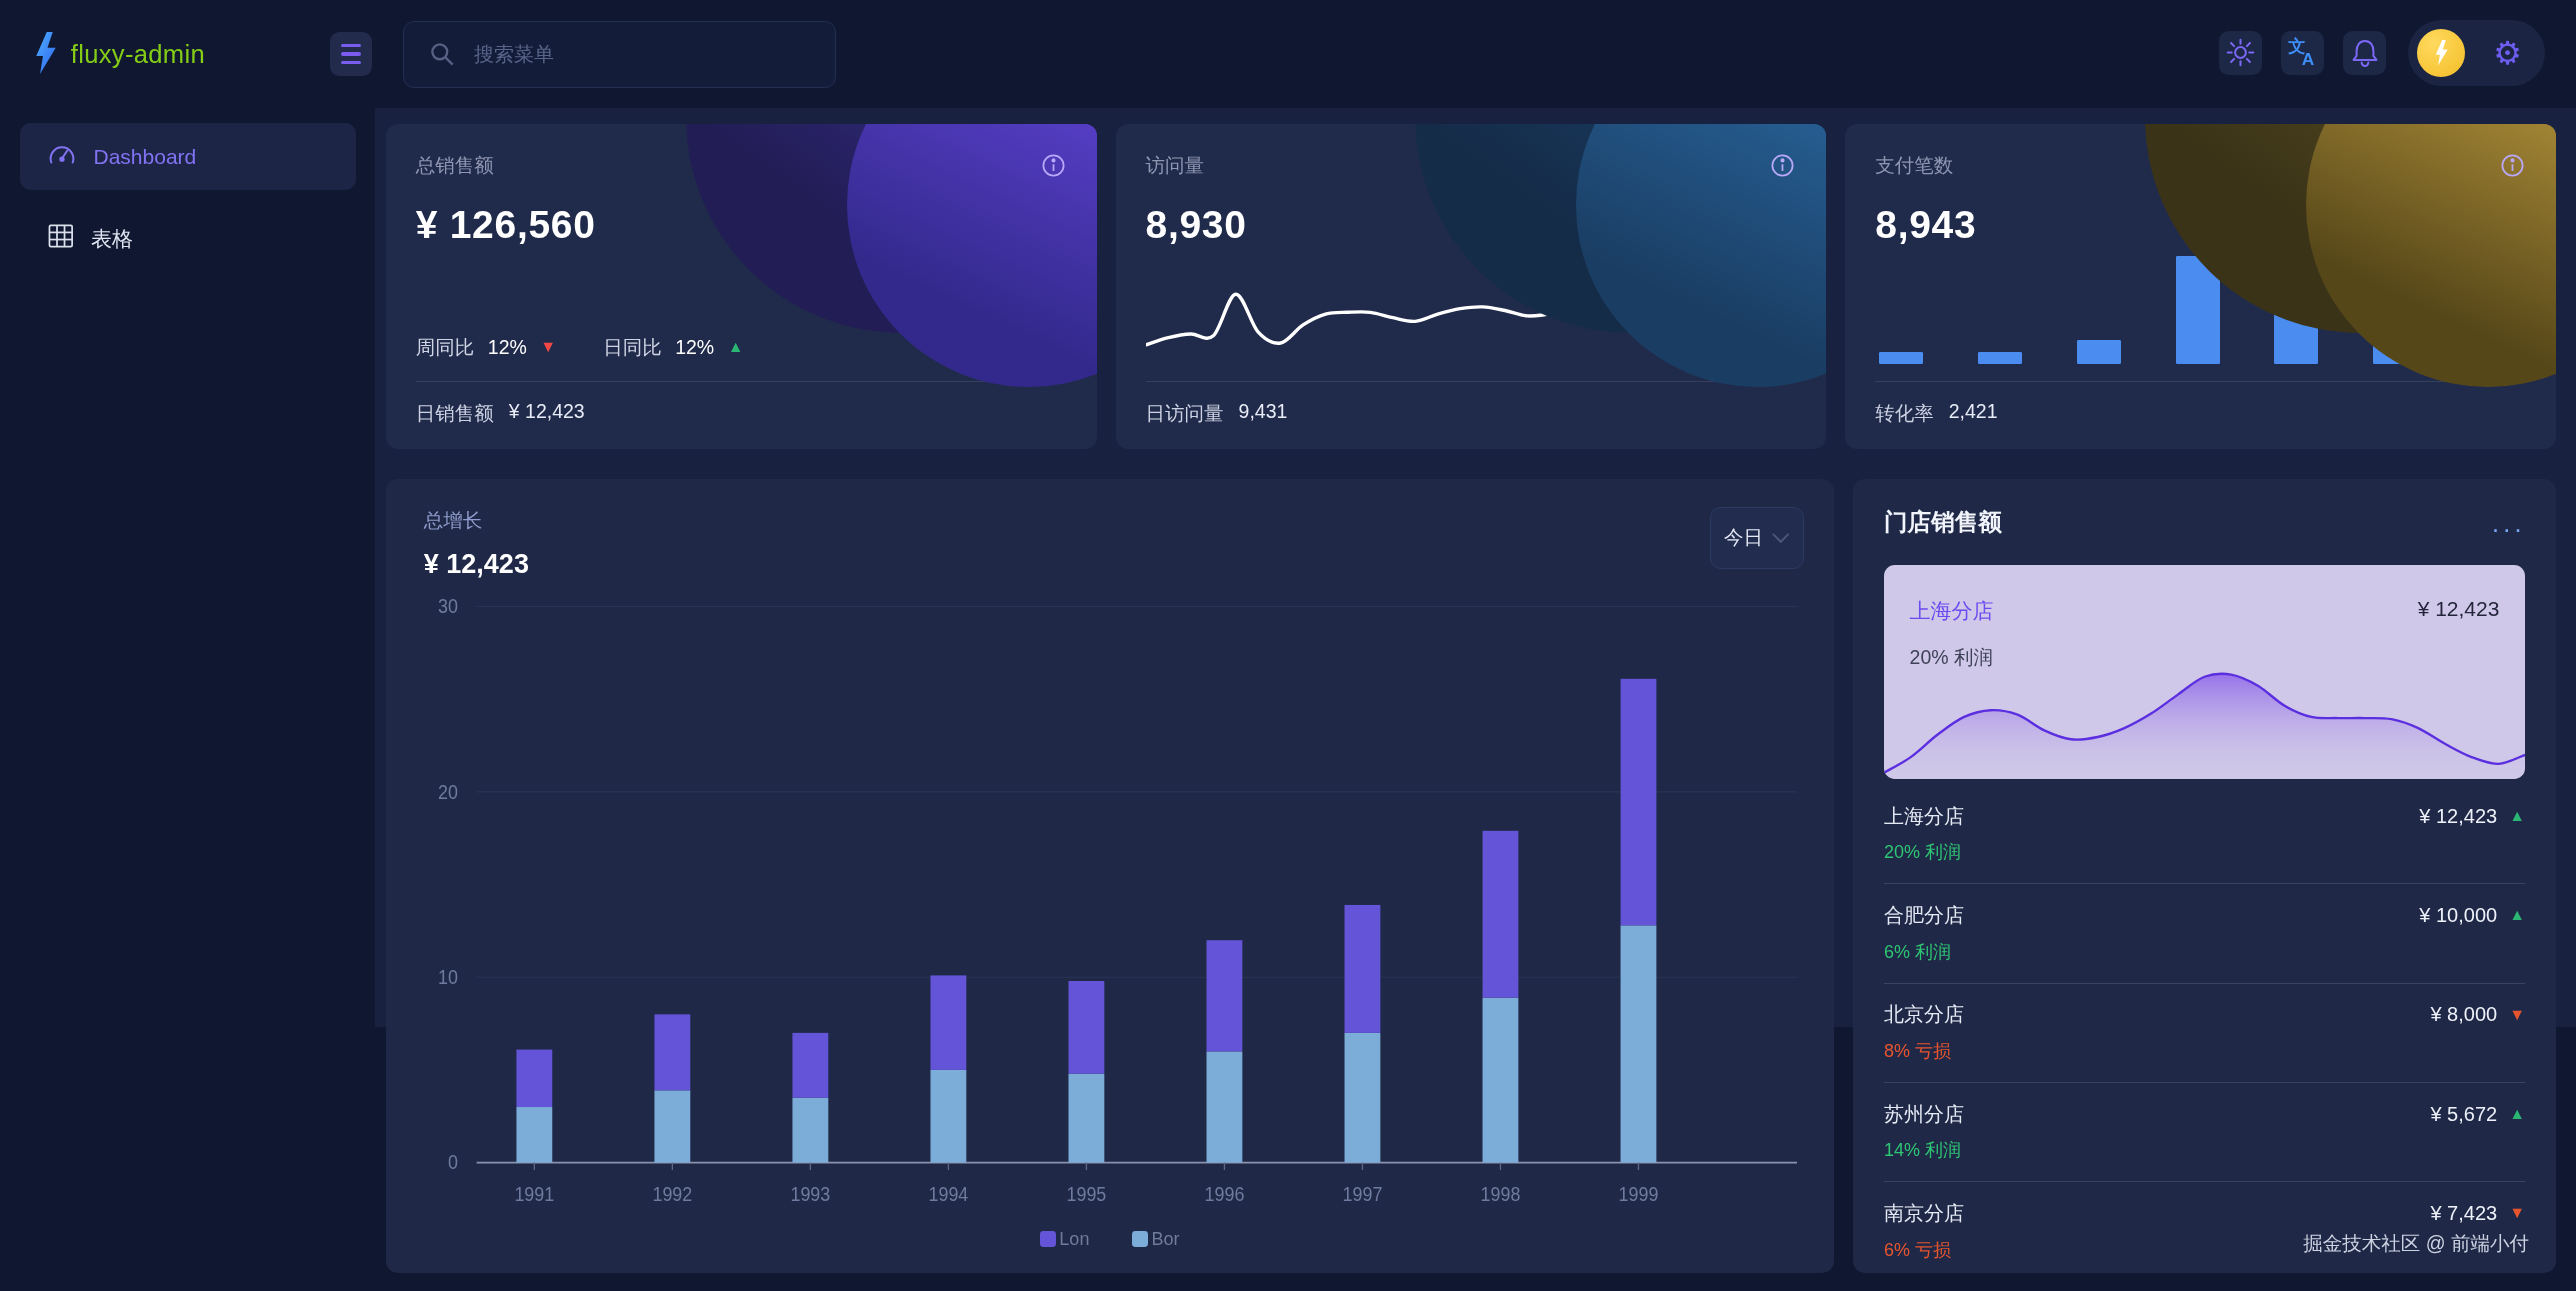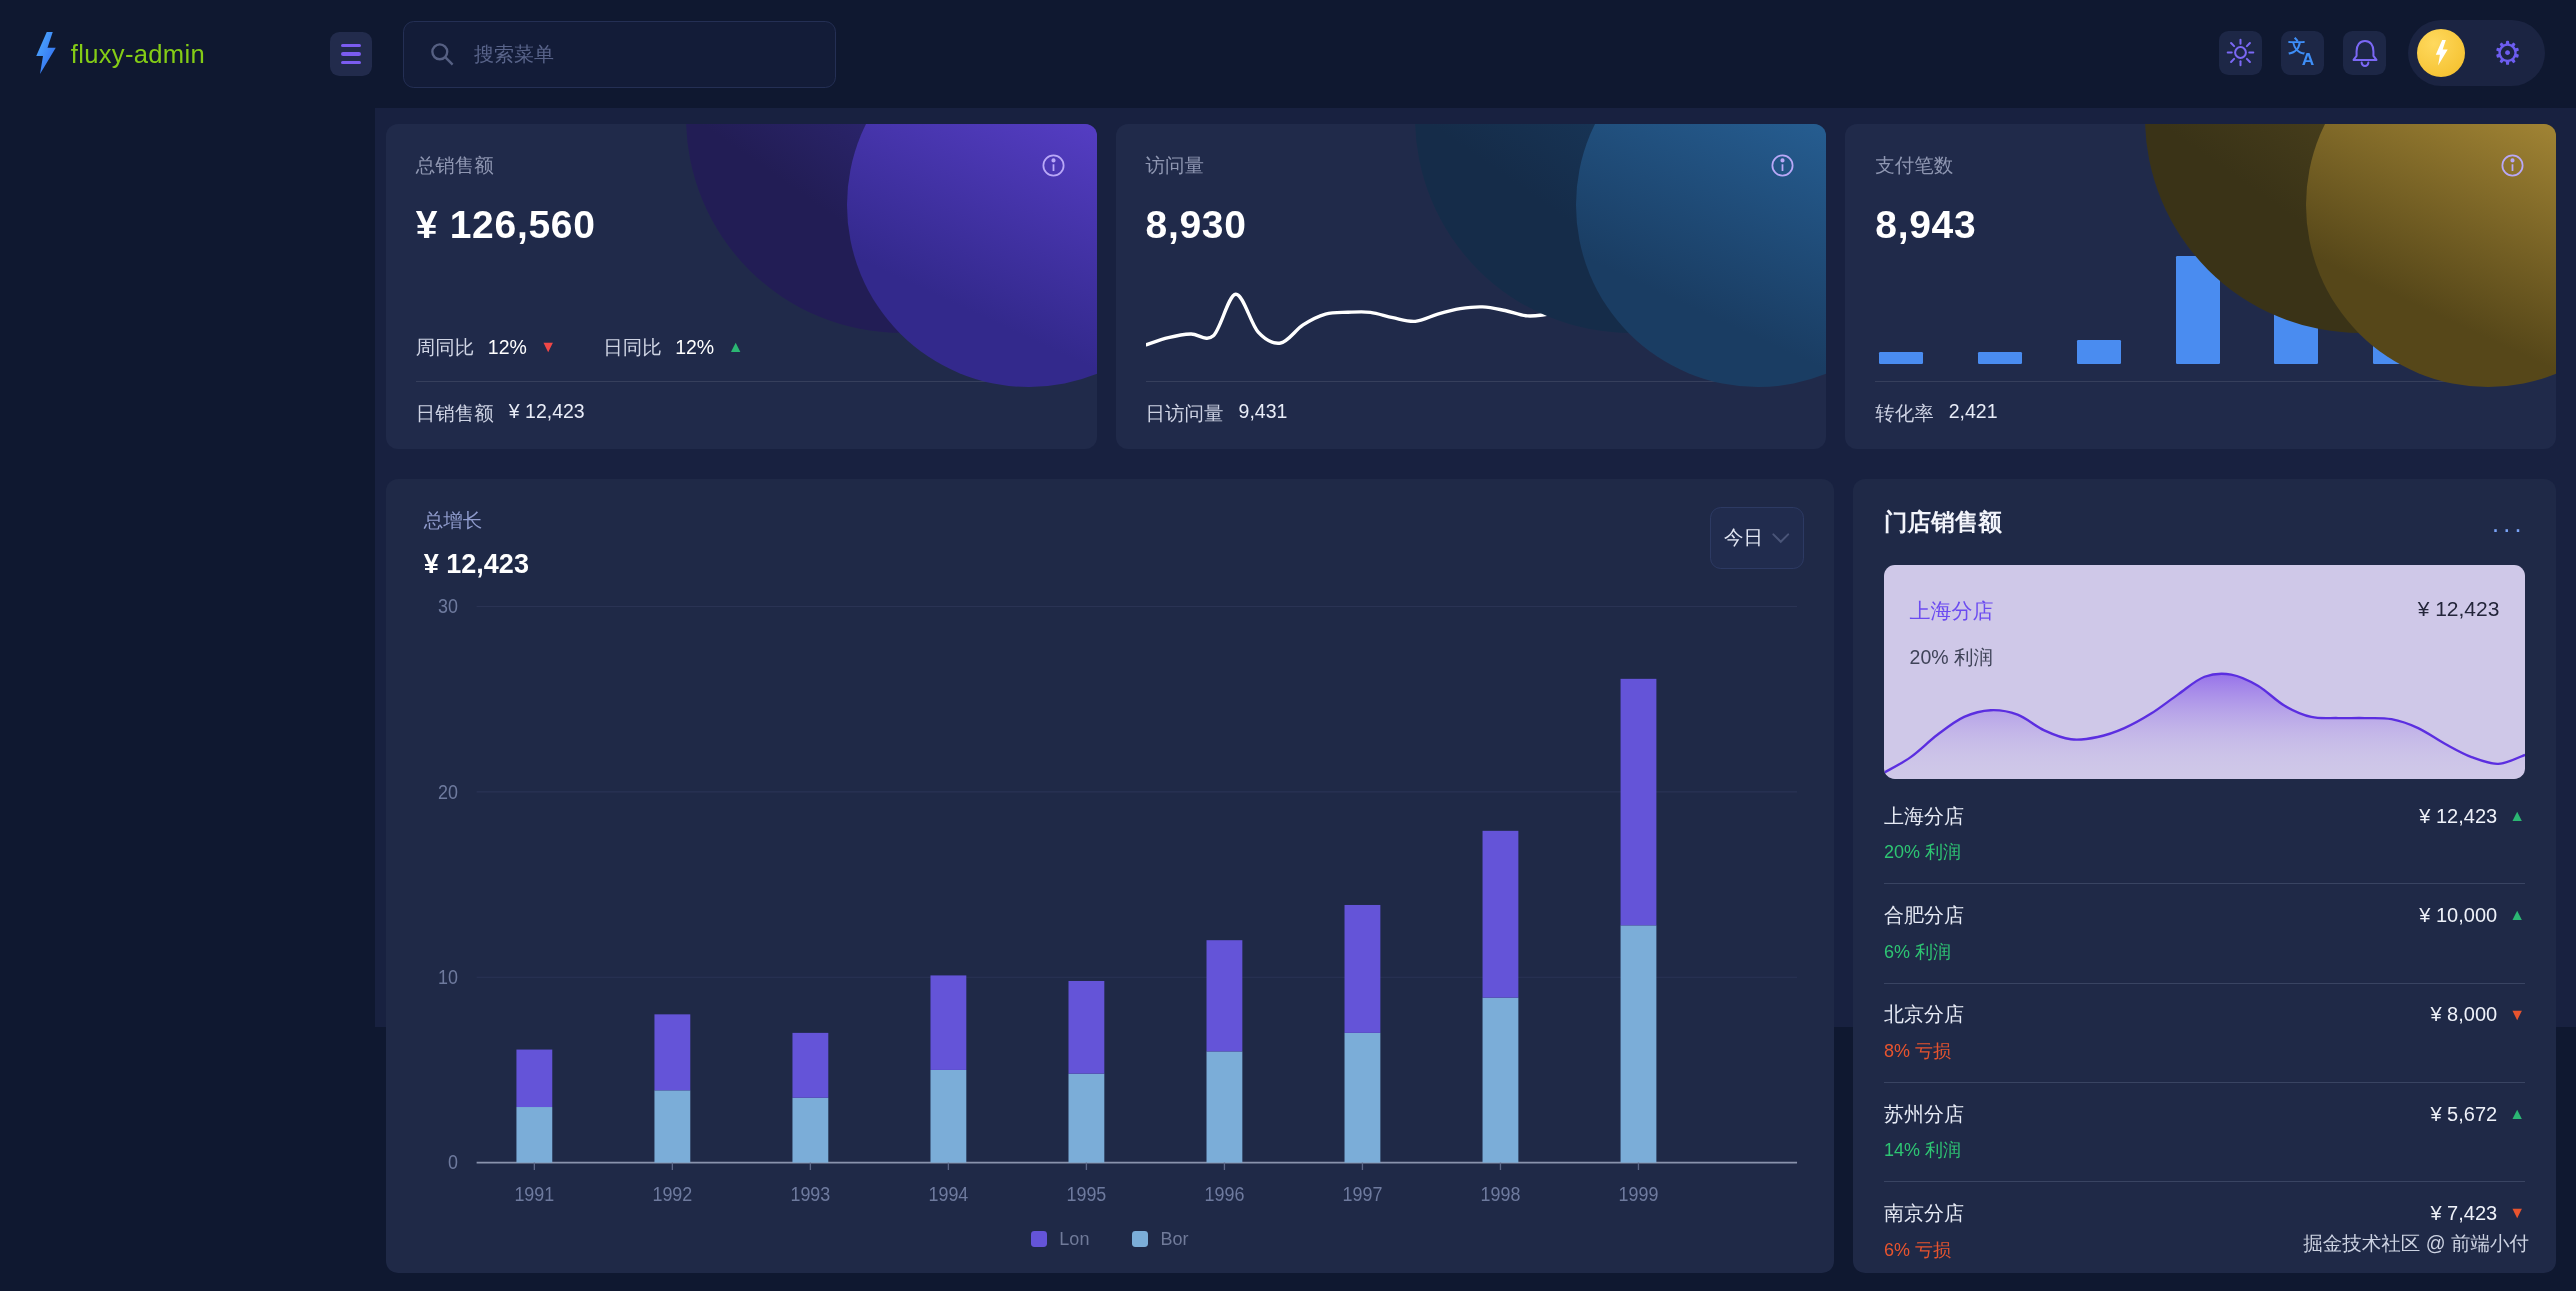--- a/index.html
+++ b/index.html
@@ -69,21 +69,21 @@
 
   
   .chart-card { display:flex; flex-direction:column; background:#1f2947; }
   .chart-head { display:flex; justify-content:space-between; padding:28px 30px 0 38px; }
   .chart-title { font-size:19.5px; color:#8f9bcc; }
   .chart-value { font-size:27px; font-weight:bold; color:#ffffff; margin-top:15px; }
   .range-btn { width:94px; height:62px; background:#212c4e; border:1.3px solid #2d3a63; border-radius:10.8px; display:flex; align-items:center; justify-content:center; gap:9.4px; font-size:19.5px; color:#e5e9f5; cursor:pointer; }
   .chart-body { flex:1; padding:0 10.8px; }
   .chart-body svg { width:100%; height:100%; }
   .legend { display:flex; justify-content:center; gap:43px; padding-bottom:23px; }
-  .legend-item { display:flex; align-items:center; gap:12px; font-size:18px; color:#707a99; cursor:pointer; }
+  .legend-item { display:flex; align-items:center; gap:3px; font-size:18px; color:#707a99; cursor:pointer; }
   .legend-swatch { width:16px; height:16px; border-radius:3.4px; }
 
   
   .store-panel { background:#1f2947; padding:27px 31px; position:relative; }
   .store-head { display:flex; justify-content:space-between; align-items:flex-end; }
   .store-title { font-size:23.6px; font-weight:bold; color:#f2f4fb; }
   .dots { font-size:25.6px; color:#7ba4f7; letter-spacing:2.7px; cursor:pointer; line-height:0.6; }
   .featured { position:relative; margin-top:27px; height:214px; border-radius:10.8px; background:#cfc8e8; overflow:hidden; }
   .featured-name { position:absolute; left:25.6px; top:32px; font-size:21px; color:#6c4cf0; z-index:2; }
   .featured-value { position:absolute; right:25.6px; top:32px; font-size:21px; color:#23253a; z-index:2; }
@@ -169,20 +169,44 @@
         <div class="avatar">
           <svg width="17.5" height="25.6" viewBox="0 0 34 56">
             <path d="M18 0 L4 32 H13 L9 56 L30 21 H19 L26 0 Z" fill="#ffffff"></path>
           </svg>
         </div>
         <span class="gear">⚙</span>
       </div>
     </div>
   </div>
 
+  <div class="sidebar">
+    <div class="side-item active">
+      <span>
+        <svg width="28" height="27" viewBox="0 0 42 40" fill="none" stroke="#8273f2" stroke-width="3" stroke-linecap="round">
+          <path d="M5 32 a17 17 0 1 1 32 0"></path>
+          <line x1="21" y1="26" x2="29" y2="14"></line>
+          <circle cx="21" cy="27" r="2.5" fill="#8273f2"></circle>
+        </svg>
+      </span>
+      <span>Dashboard</span>
+    </div>
+    <div class="side-item">
+      <span>
+        <svg width="25.6" height="24" viewBox="0 0 38 36" fill="none" stroke="#dbe0ec" stroke-width="2.6">
+          <rect x="2" y="2" width="34" height="32" rx="2"></rect>
+          <line x1="2" y1="12.6" x2="36" y2="12.6"></line>
+            <line x1="2" y1="23.3" x2="36" y2="23.3"></line>
+          <line x1="13.3" y1="2" x2="13.3" y2="34"></line>
+            <line x1="24.6" y1="2" x2="24.6" y2="34"></line>
+        </svg>
+      </span>
+      <span>表格</span>
+    </div>
+  </div>
 
   <div class="main">
 
     <div class="row1">
 
       <div class="card">
         <div class="deco c1a"></div>
         <div class="deco c1b"></div>
         <div class="info-ic">
           <svg width="27" height="27" viewBox="0 0 40 40" fill="none" stroke="#b9a8f7" stroke-width="2.6">

